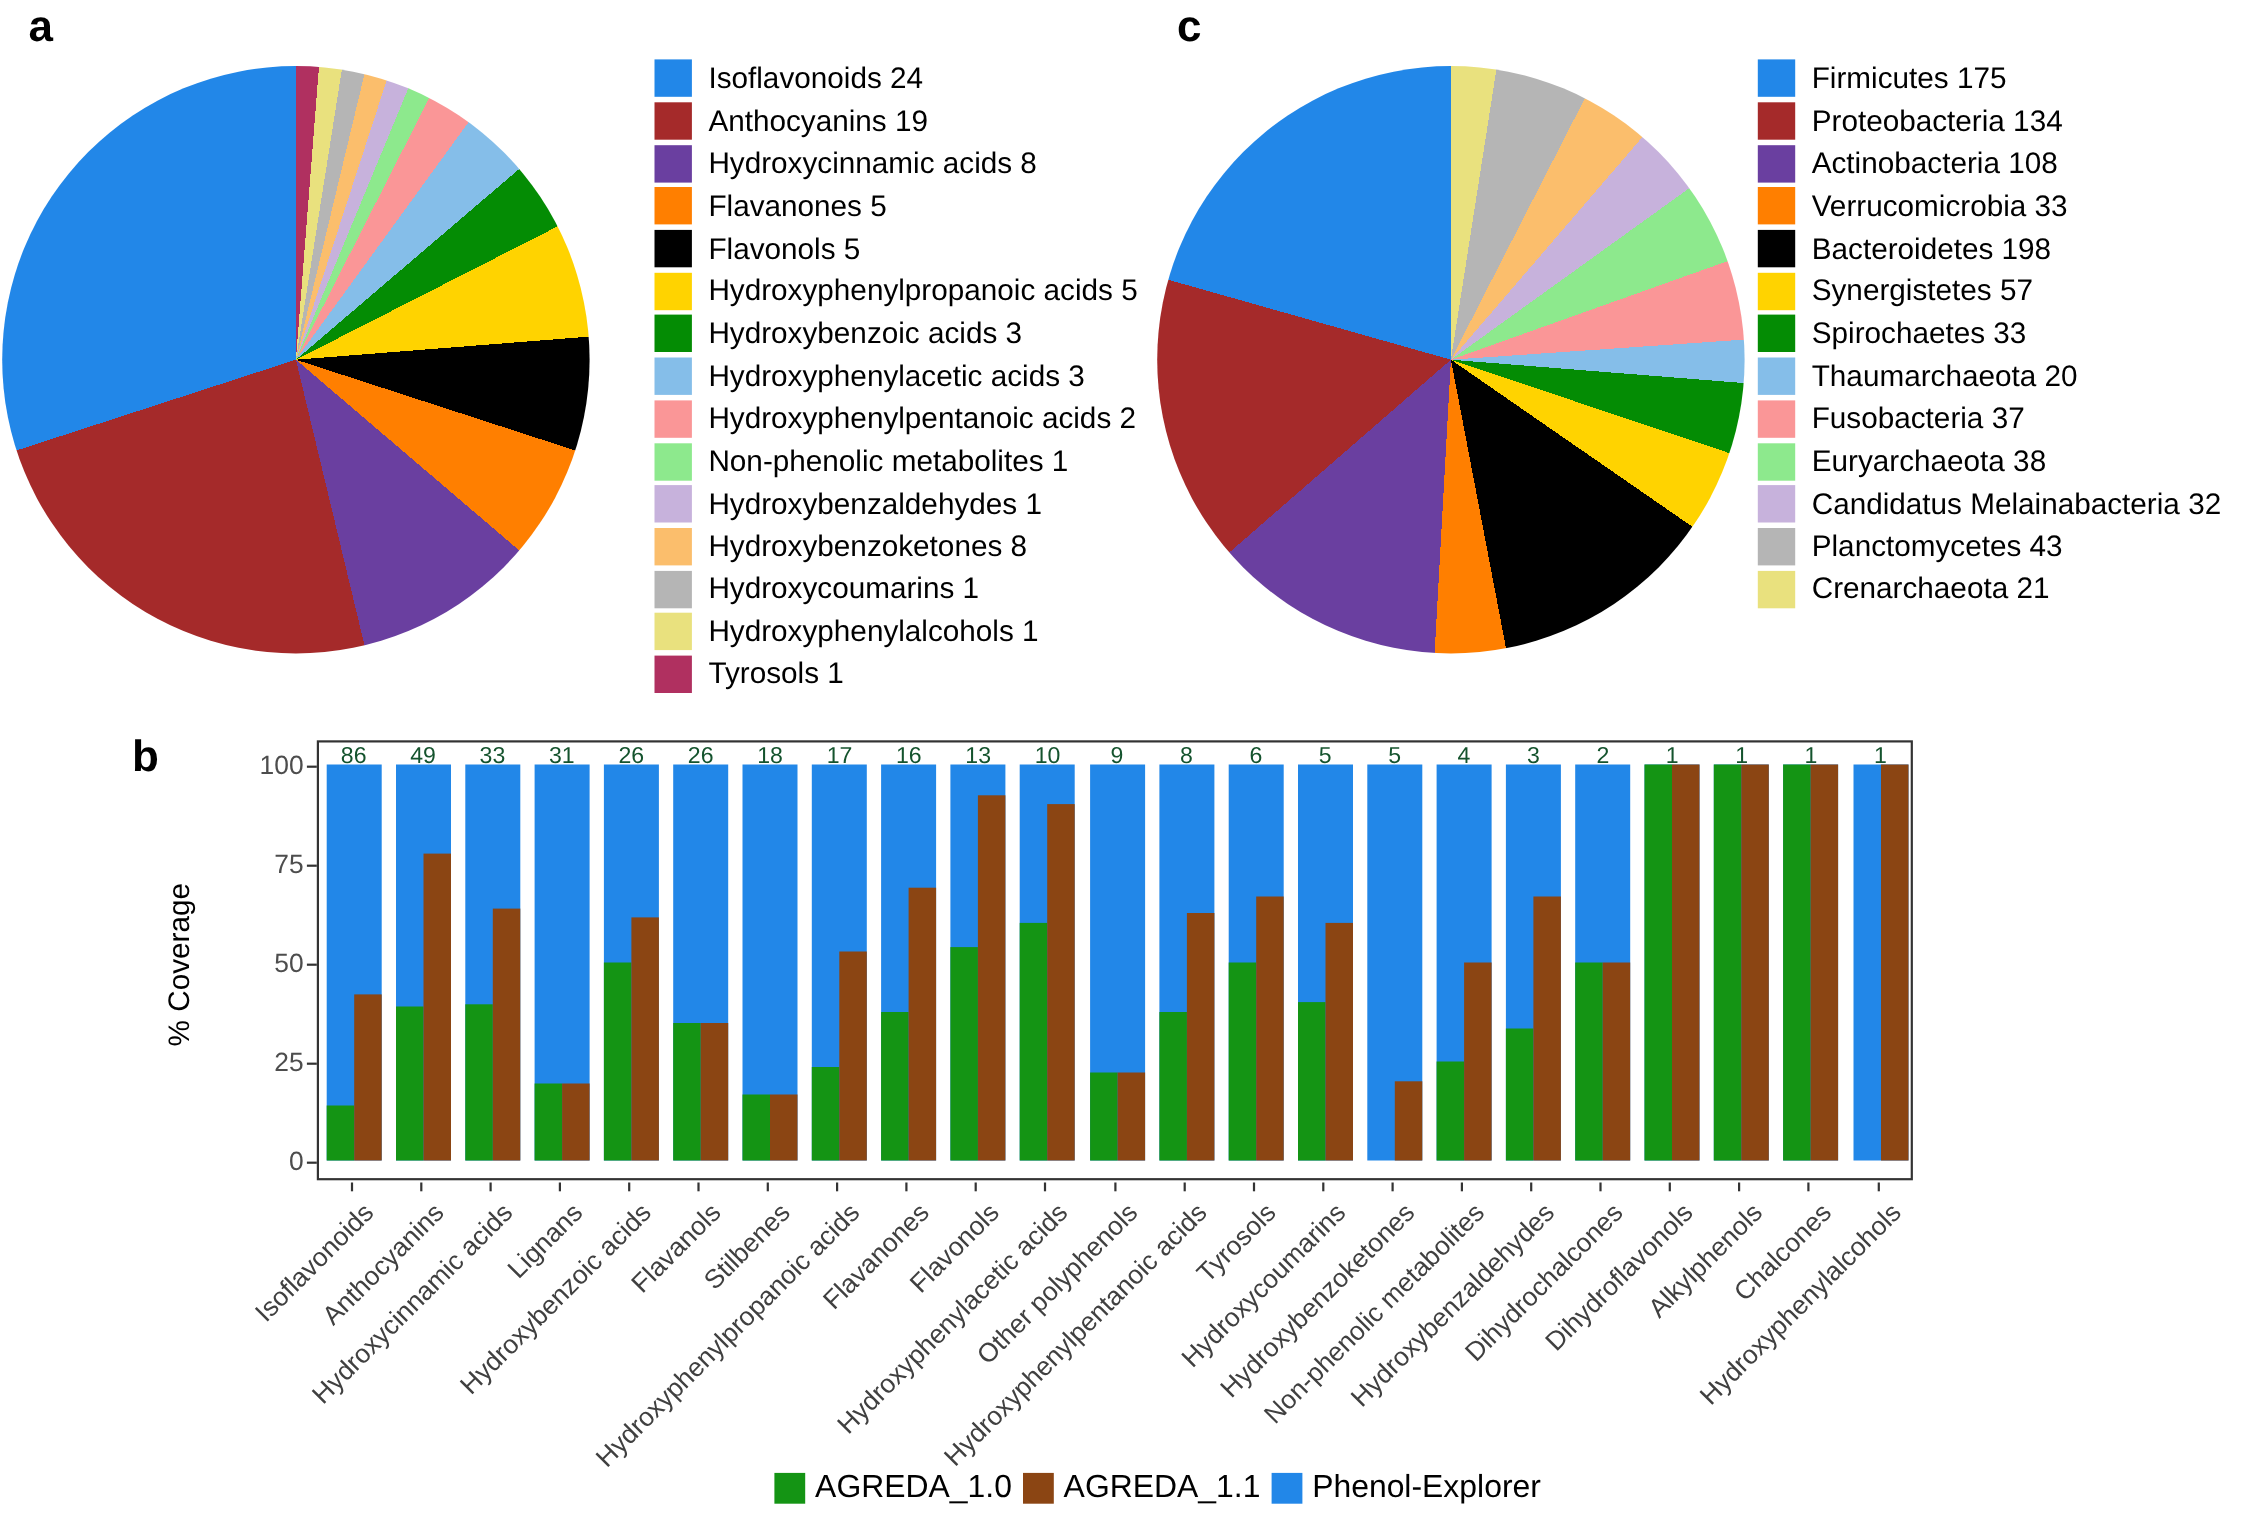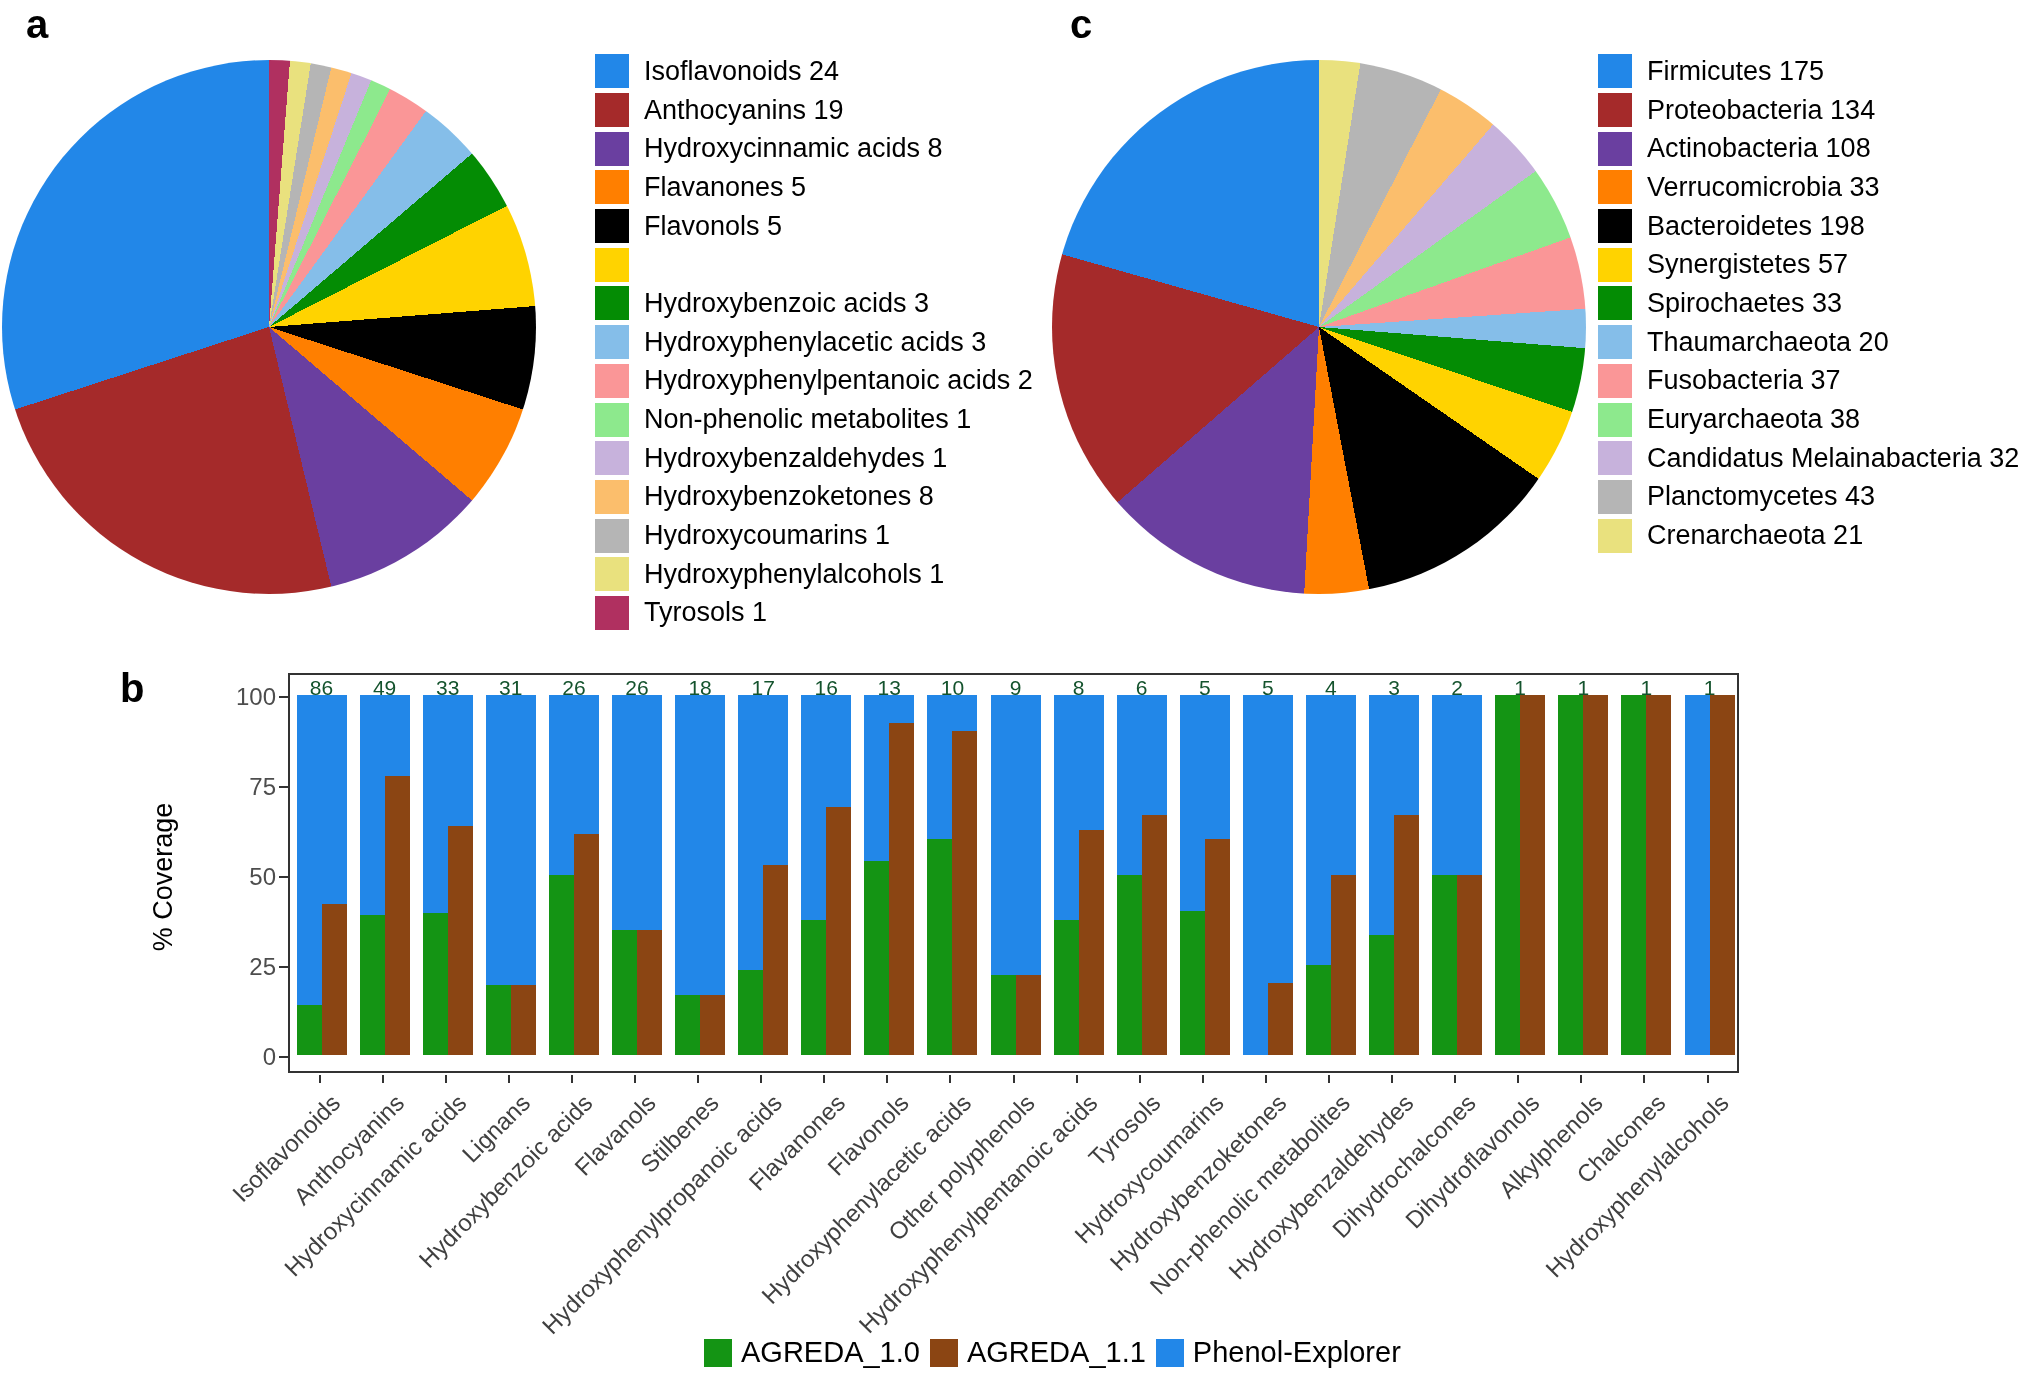--- a/index.html
+++ b/index.html
@@ -67,20 +67,21 @@
       <div class="leg-row">
         <div class="leg-swatch" style="background: rgb(255, 127, 0);"></div>
         <div class="leg-text">Flavanones 5</div>
       </div>
       <div class="leg-row">
         <div class="leg-swatch" style="background: rgb(0, 0, 0);"></div>
         <div class="leg-text">Flavonols 5</div>
       </div>
       <div class="leg-row">
         <div class="leg-swatch" style="background: rgb(255, 211, 0);"></div>
+        <div class="leg-text">Hydroxyphenylpropanoic acids 5</div>
       </div>
       <div class="leg-row">
         <div class="leg-swatch" style="background: rgb(4, 140, 4);"></div>
         <div class="leg-text">Hydroxybenzoic acids 3</div>
       </div>
       <div class="leg-row">
         <div class="leg-swatch" style="background: rgb(133, 190, 233);"></div>
         <div class="leg-text">Hydroxyphenylacetic acids 3</div>
       </div>
       <div class="leg-row">

